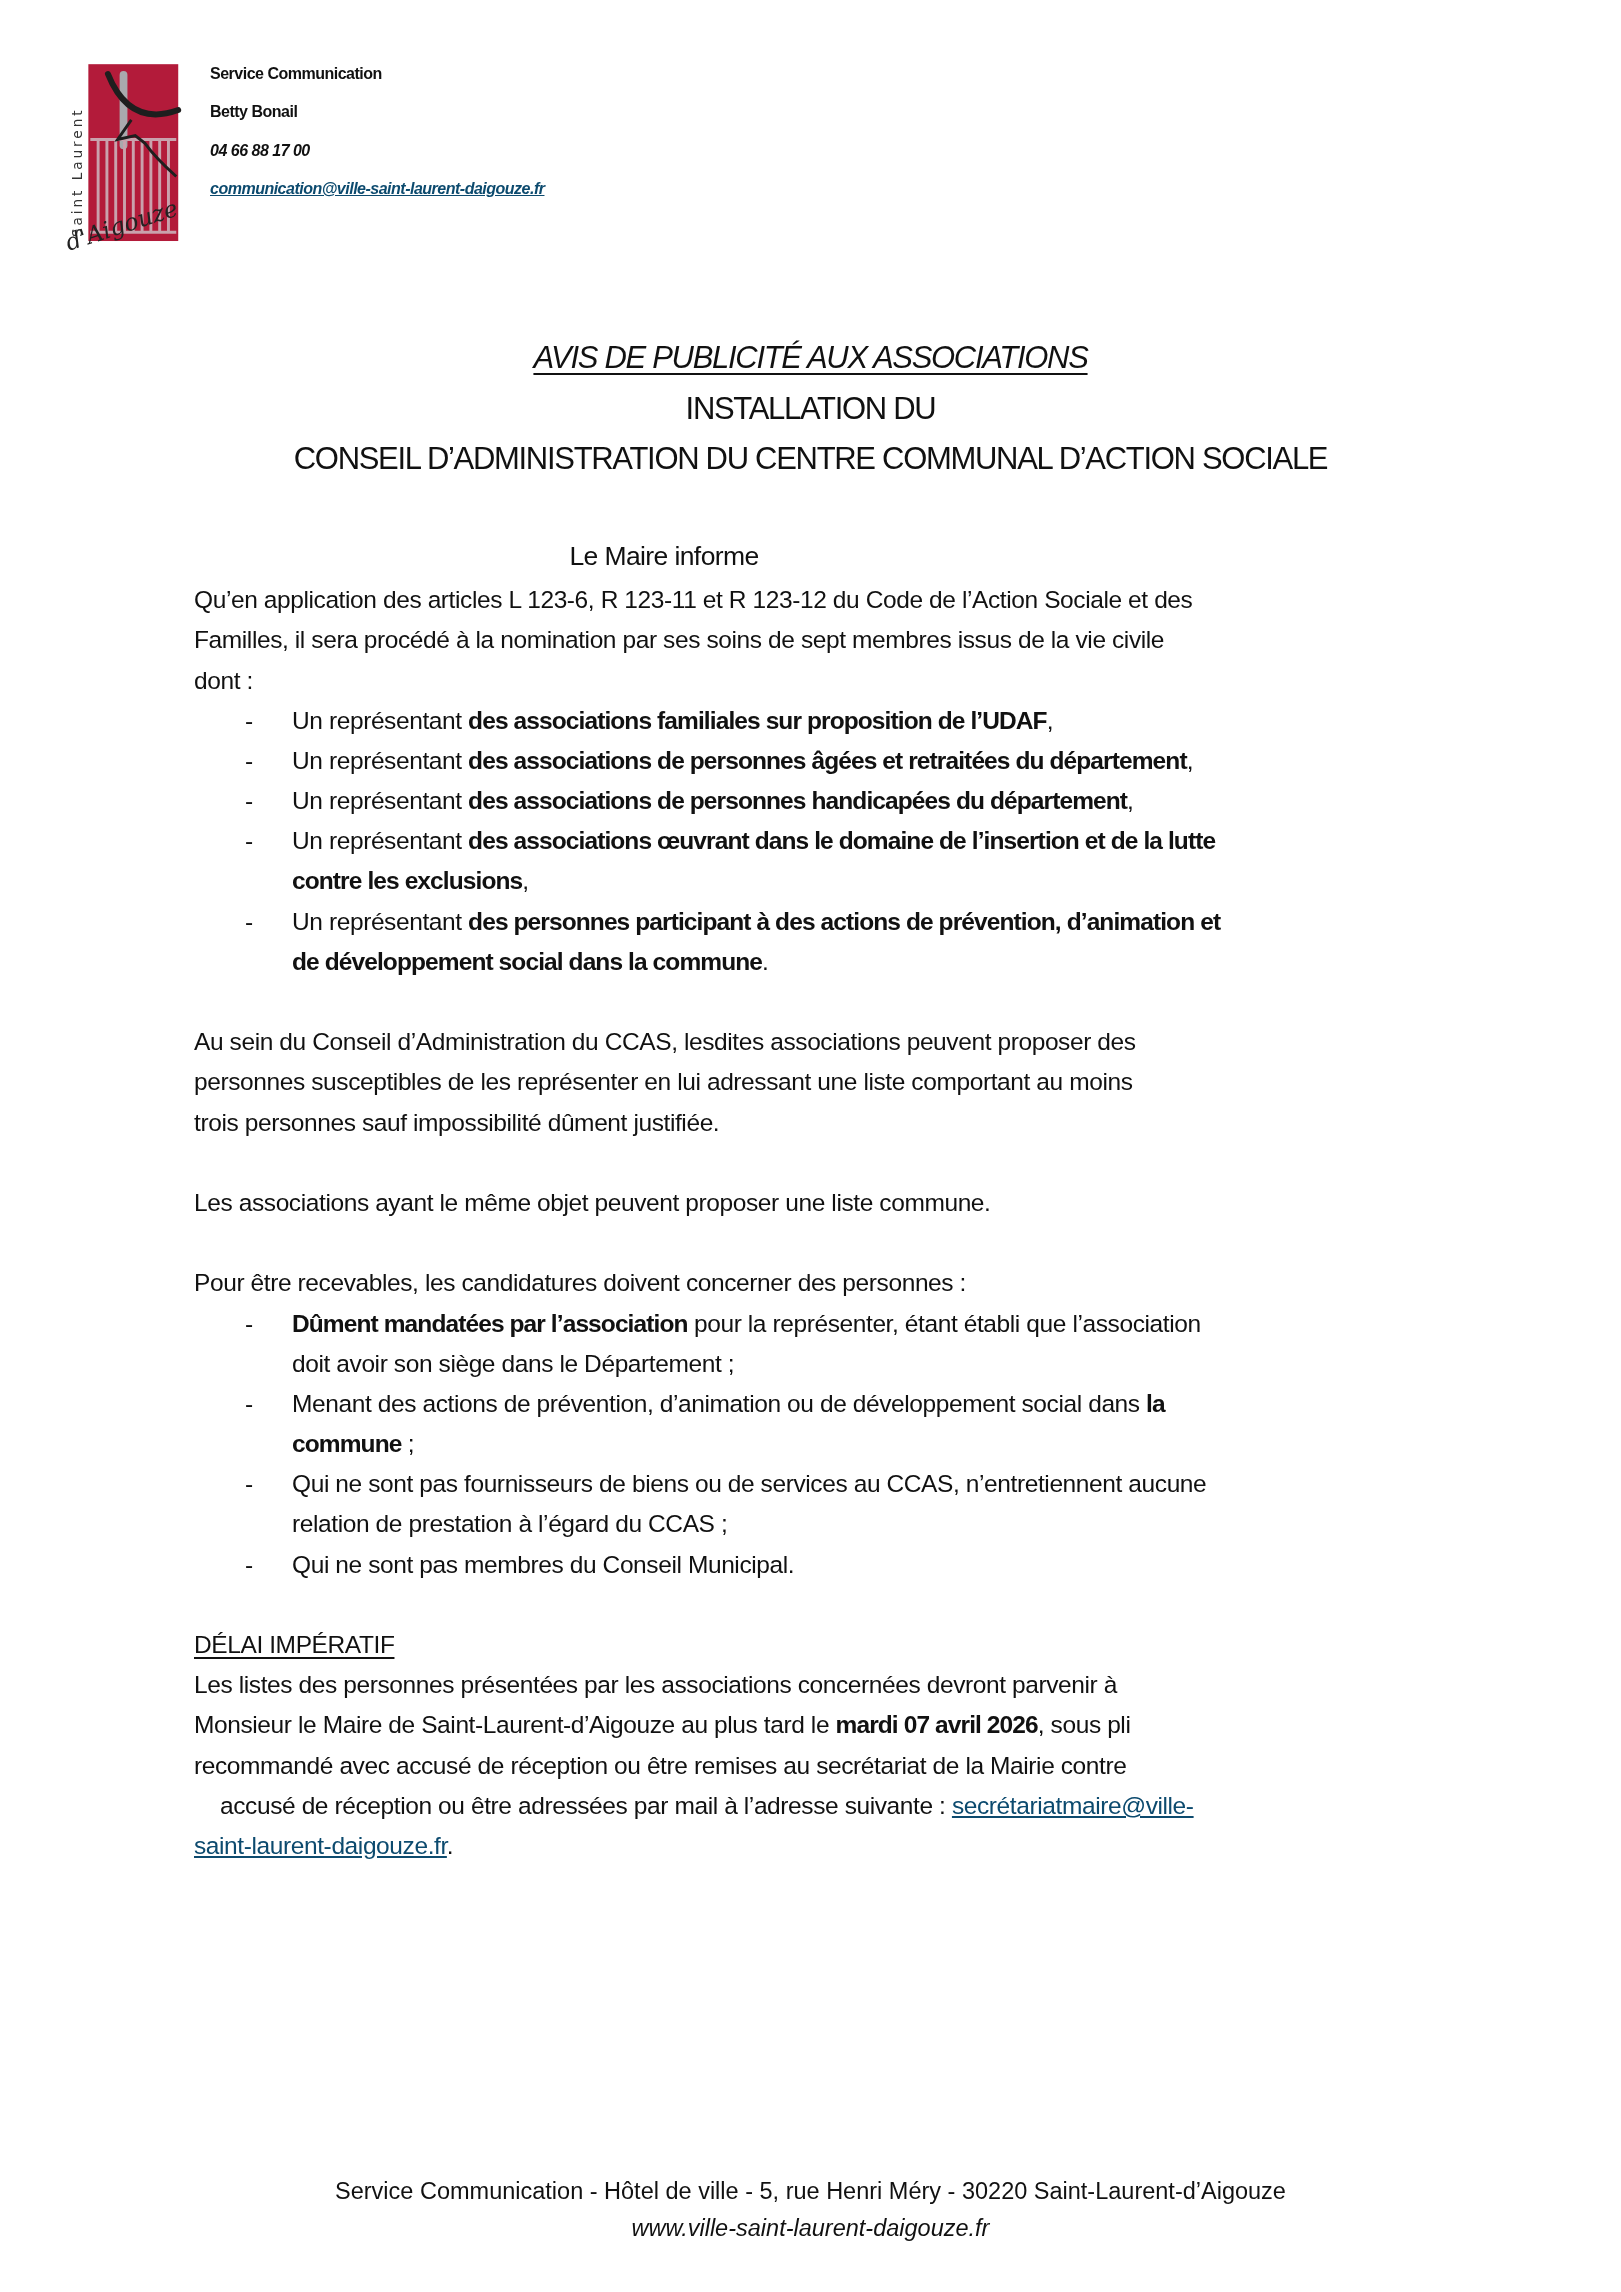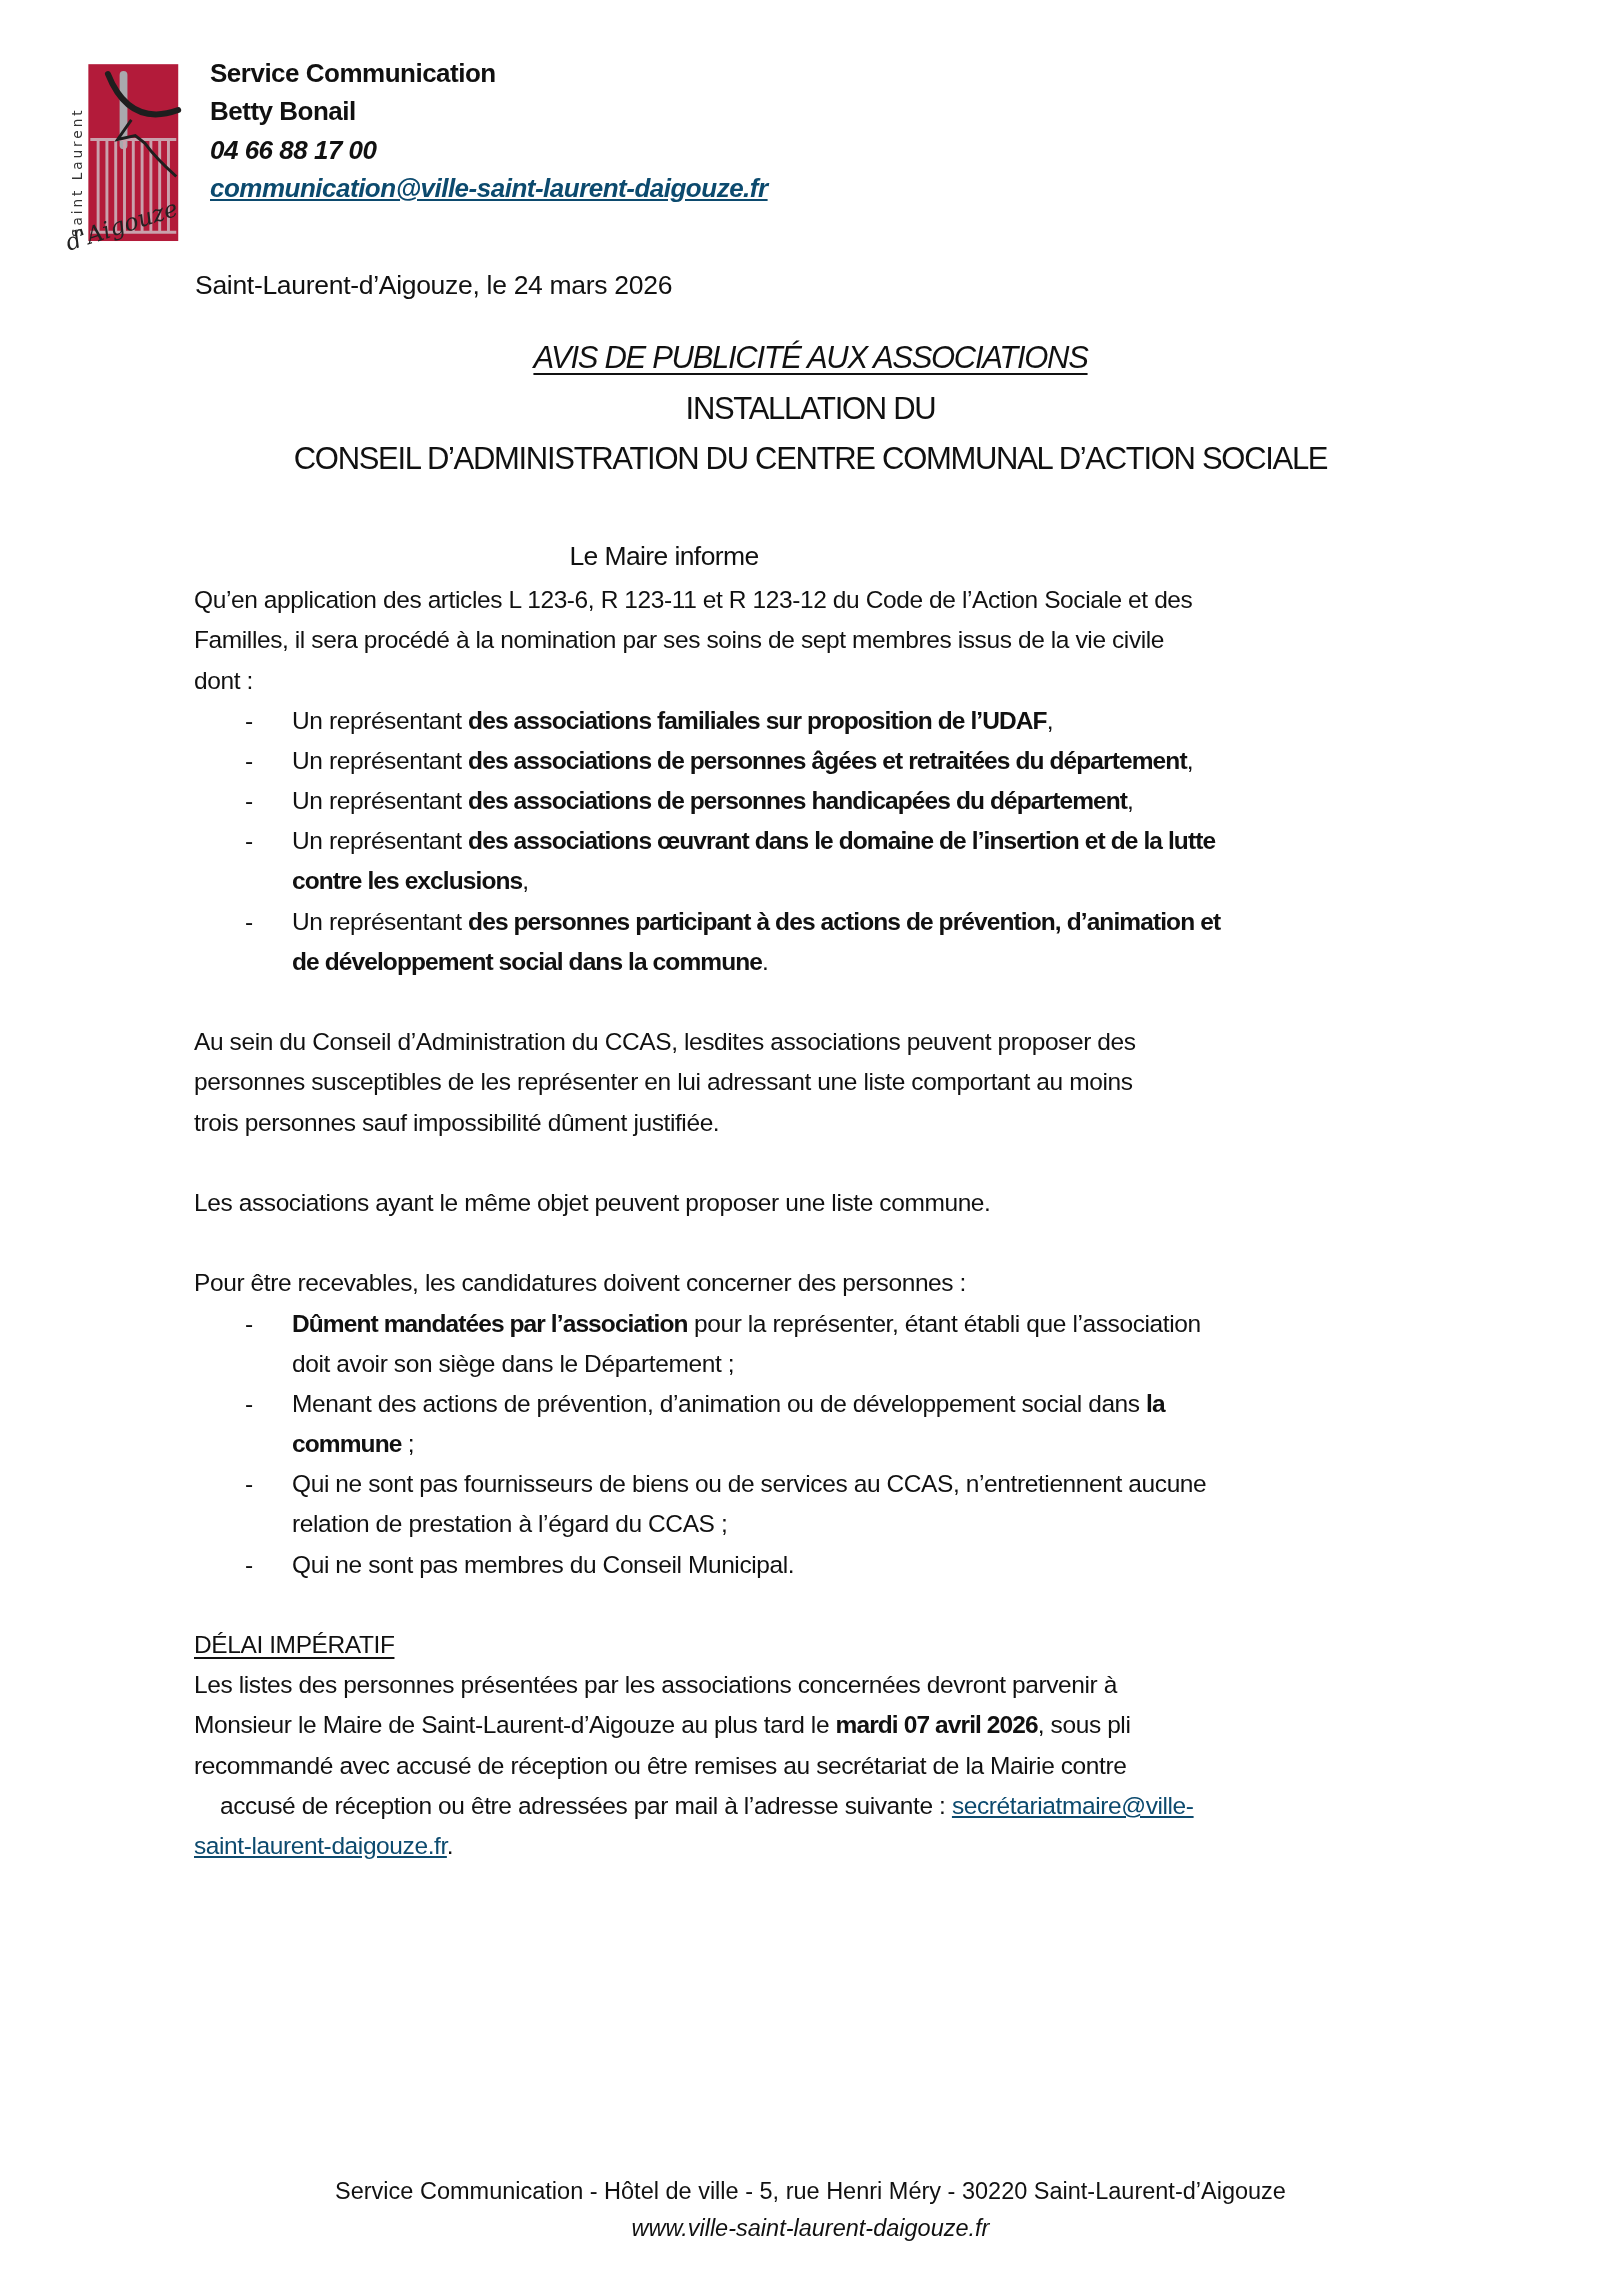--- a/index.html
+++ b/index.html
@@ -1,19 +1,19 @@
 <!DOCTYPE html>
 <html><head>
 <meta charset="utf-8">
 <style>
   html, body { margin: 0; padding: 0; background: #ffffff; }
   body { width: 1621px; height: 2293px; position: relative; overflow: hidden; color: #111; }
   .page { position: absolute; left: 0; top: 0; width: 1621px; height: 2293px; background: #fff; }
   .line { position: absolute; white-space: nowrap; font-family: "Liberation Sans", sans-serif; }
-  .hdr { left: 210px; font-size: 26px; letter-spacing: -0.5px; line-height: 29px; }
+  .hdr { left: 210px; font-size: 16px; letter-spacing: -0.5px; line-height: 29px; }
   .hdr.bold { font-weight: bold; }
   .hdr.ital { font-style: italic; font-weight: bold; }
   a.link, .link { color: #0c4a6e; text-decoration: underline; }
   .date { left: 195px; font-size: 26.5px; letter-spacing: -0.3px; line-height: 33px; }
   .title { left: 0; width: 1621px; text-align: center; font-size: 31px; letter-spacing: -1.3px; line-height: 39px; }
   .title.t1 { font-style: italic; }
   .title.t1 span { text-decoration: underline; text-decoration-thickness: 2px; text-underline-offset: 4.9px; }
   .subtitle { left: 0; width: 1328px; text-align: center; font-size: 26.5px; letter-spacing: -0.6px; line-height: 33px; }
   .body { font-size: 24.5px; letter-spacing: -0.4px; line-height: 31px; }
   .body b { font-weight: bold; letter-spacing: -0.9px; }
@@ -52,21 +52,20 @@
     <text x="0" y="0" transform="translate(8,196) rotate(-18)" font-family="DejaVu Serif, serif" font-style="italic" font-size="24" fill="#222">d'Aigouze</text>
   </svg>
 
   <div class="line hdr bold" style="top:59px;">Service Communication</div>
   <div class="line hdr bold" style="top:97px;">Betty Bonail</div>
   <div class="line hdr ital" style="top:136px;">04 66 88 17 00</div>
   <div class="line hdr ital" style="top:174px;">
     <a class="link">communication@ville-saint-laurent-daigouze.fr</a>
   </div>
 
-  <div class="line date" style="top:269px;">Saint-Laurent-d’Aigouze, le 24 mars 2026</div>
 
   <div class="line title t1" style="top:338px;"><span>AVIS DE PUBLICITÉ AUX ASSOCIATIONS</span></div>
   <div class="line title" style="top:389px;">INSTALLATION DU</div>
   <div class="line title" style="top:439px;">CONSEIL D’ADMINISTRATION DU CENTRE COMMUNAL D’ACTION SOCIALE</div>
 
   <div class="line subtitle" style="top:540px;">Le Maire informe</div>
 
   <div id="body-lines">
       <div class="line body p0" style="top: 584px;"><span>Qu’en application des articles L 123-6, R 123-11 et R 123-12 du Code de l’Action Sociale et des</span></div>
       <div class="line body p0" style="top: 624px;"><span>Familles, il sera procédé à la nomination par ses soins de sept membres issus de la vie civile</span></div>

